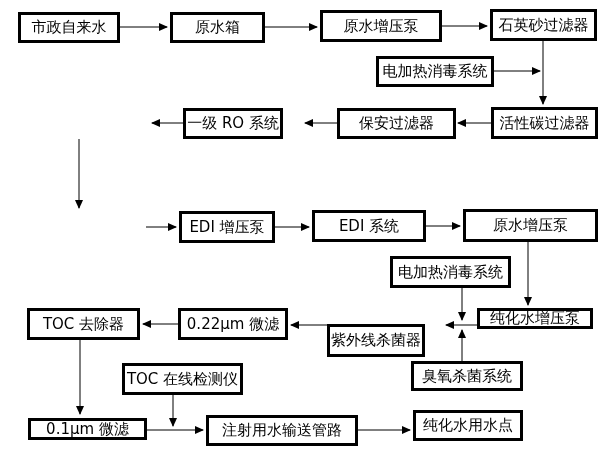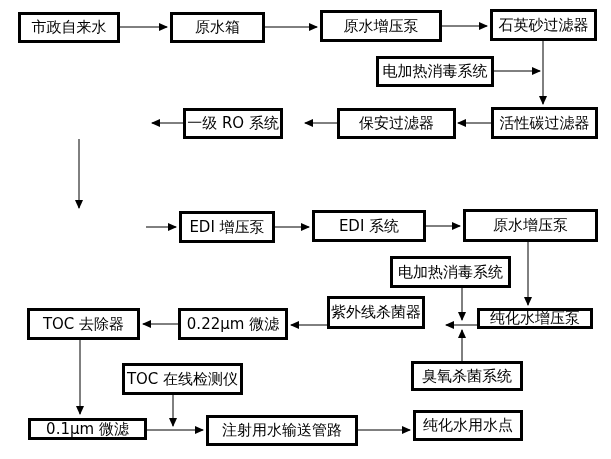--- a/index.html
+++ b/index.html
@@ -112,21 +112,21 @@
   </div>
   <div class="node" style="left:390px;top:256px;width:121px;height:32px">
     <span class="lbl">电加热消毒系统</span>
   </div>
   <div class="node" style="left:27px;top:308px;width:113px;height:32px">
     <span class="lbl">TOC 去除器</span>
   </div>
   <div class="node" style="left:178px;top:308px;width:110px;height:32px">
     <span class="lbl">0.22μm 微滤</span>
   </div>
-  <div class="node" style="left:327px;top:296px;width:98px;height:33px">
+  <div class="node" style="left:327px;top:324px;width:98px;height:33px">
     <span class="lbl">紫外线杀菌器</span>
   </div>
   <div class="node" style="left:477px;top:308px;width:116px;height:21px">
     <span class="lbl">纯化水增压泵</span>
   </div>
   <div class="node" style="left:411px;top:361px;width:112px;height:30px">
     <span class="lbl">臭氧杀菌系统</span>
   </div>
   <div class="node" style="left:122px;top:363px;width:121px;height:32px">
     <span class="lbl">TOC 在线检测仪</span>

